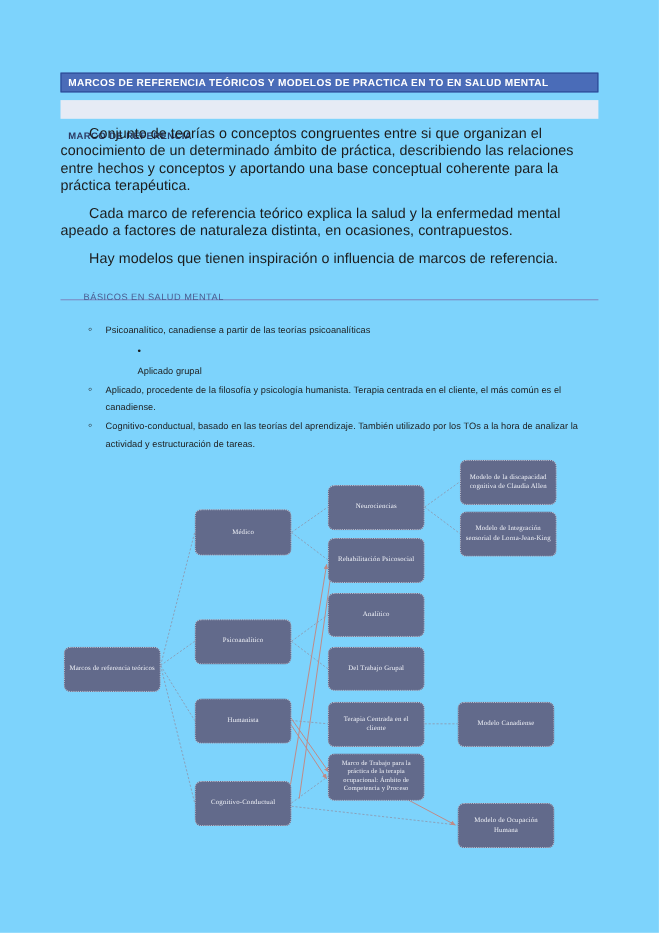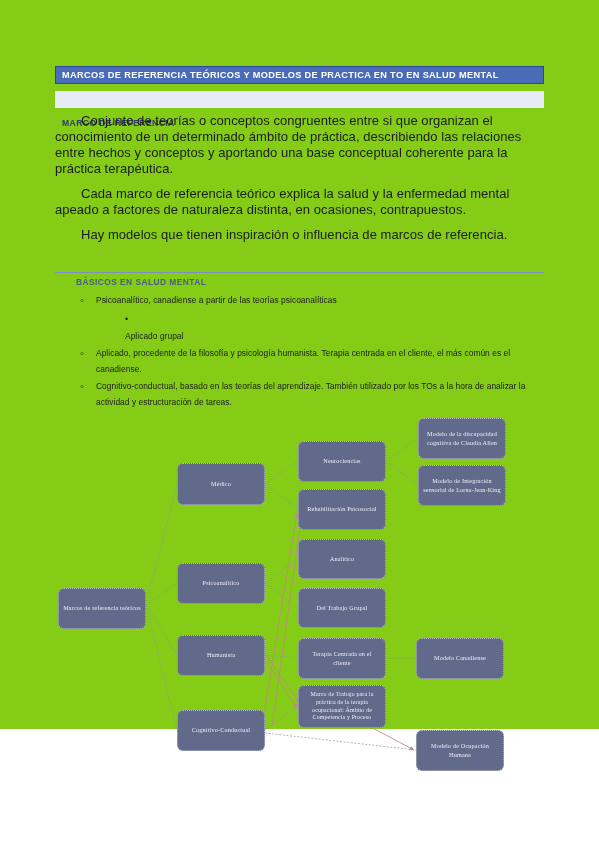--- a/index.html
+++ b/index.html
@@ -12,22 +12,22 @@
     height: 848px;
     position: relative;
     font-family: "Liberation Sans", sans-serif;
     color: #222222;
     overflow: hidden;
   }
   .page {
     position: absolute;
     left: 0; top: 0;
     width: 599px;
-    height: 729px;
-    background: #84cc16;
+    height: 848px;
+    background: #7dd3fc;
   }
 
   
   .title-bar {
     position: absolute;
     left: 55px;
     top: 66px;
     width: 489px;
     height: 18px;
     background: #4a6cb8;
@@ -89,23 +89,23 @@
     position: absolute;
     left: 55px;
     top: 272px;
     width: 489px;
     height: 1px;
     background: #7d8cc4;
   }
   .section-heading {
     position: absolute;
     left: 76px;
-    top: 277px;
+    top: 265px;
     font-size: 8.4px;
-    font-weight: bold;
+    font-weight: normal;
     letter-spacing: 0.45px;
     color: #4a5b8f;
   }
 
   
   .bullets {
     position: absolute;
     left: 70px;
     top: 292px;
     width: 470px;

